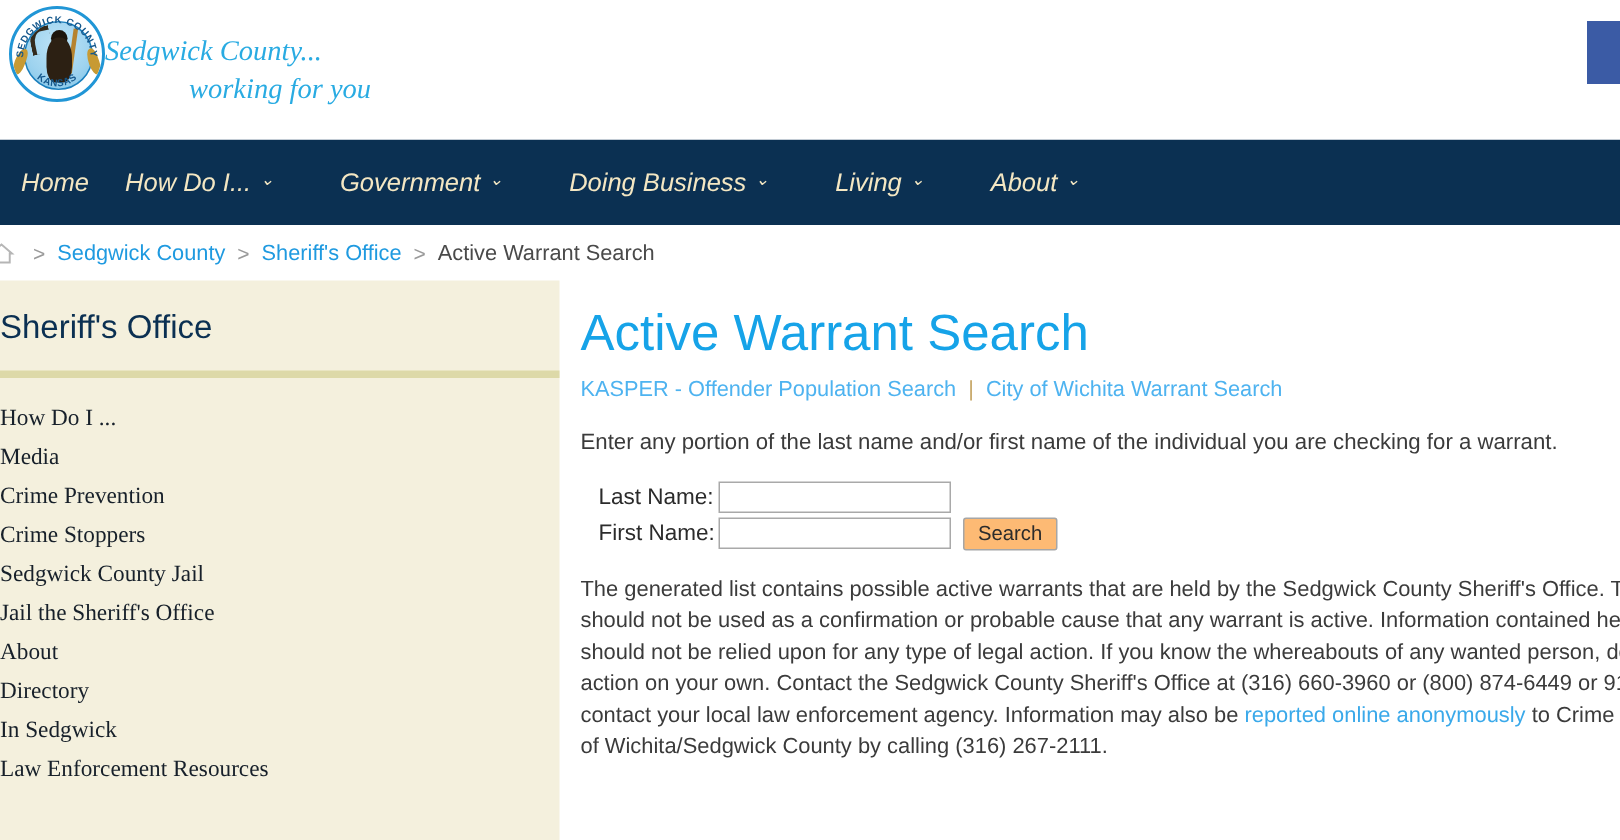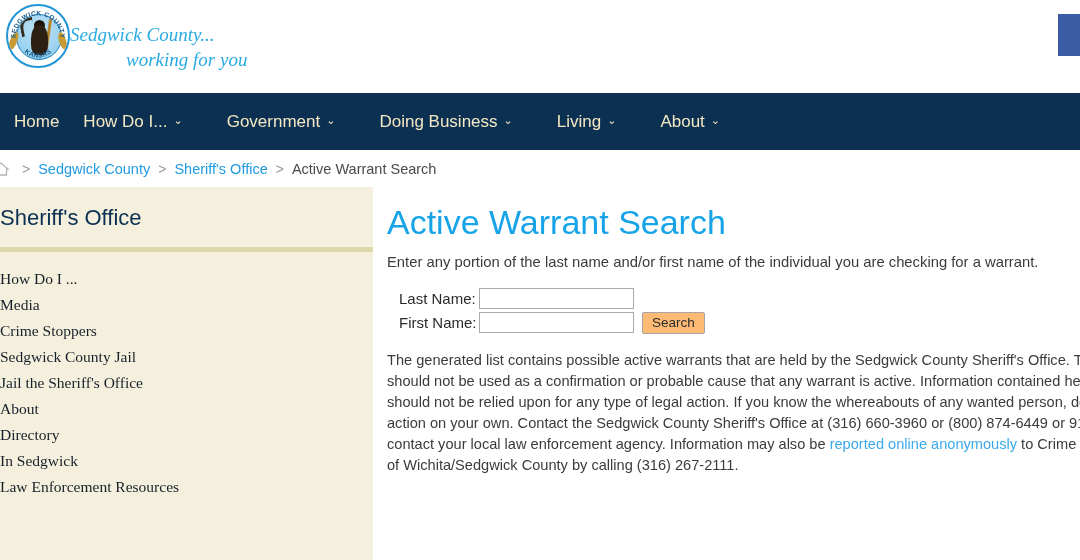--- a/index.html
+++ b/index.html
@@ -124,20 +124,21 @@
 
   
   .main-nav {
     height: 57px;
     background: #0b3052;
     display: flex;
     align-items: center;
     padding-left: 14px;
     gap: 0;
     white-space: nowrap;
+    font-style: italic;
   }
   .nav-item {
     color: #f4e7c3;
     font-size: 17px;
     padding: 0 24px 0 0;
     margin-right: 20px;
     display: inline-flex;
     align-items: center;
     gap: 6px;
     cursor: pointer;
@@ -382,33 +383,39 @@
   </div>
 
   <div class="page-body">
 
     <aside class="sidebar">
       <h2 class="sidebar-title">Sheriff's Office</h2>
       <div class="sidebar-divider"></div>
       <ul class="sidebar-nav">
         <li>How Do I ...</li>
         <li>Media</li>
+        <li>Crime Prevention</li>
         <li>Crime Stoppers</li>
         <li>Sedgwick County Jail</li>
         <li>Jail the Sheriff's Office</li>
         <li>About</li>
         <li>Directory</li>
         <li>In Sedgwick</li>
         <li>Law Enforcement Resources</li>
       </ul>
     </aside>
 
     <main class="content">
       <h1 class="page-title">Active Warrant Search</h1>
 
+      <div class="quick-links">
+        <a href="#">KASPER - Offender Population Search</a>
+        <span class="ql-sep">|</span>
+        <a href="#">City of Wichita Warrant Search</a>
+      </div>
 
       <p class="intro-text">Enter any portion of the last name and/or first name of the individual you are checking for a warrant.</p>
 
       <form class="search-form">
         <div class="form-row">
           <label class="form-label">Last Name:</label>
           <input class="text-input" type="text" placeholder="" style="">
         </div>
         <div class="form-row">
           <label class="form-label">First Name:</label>

